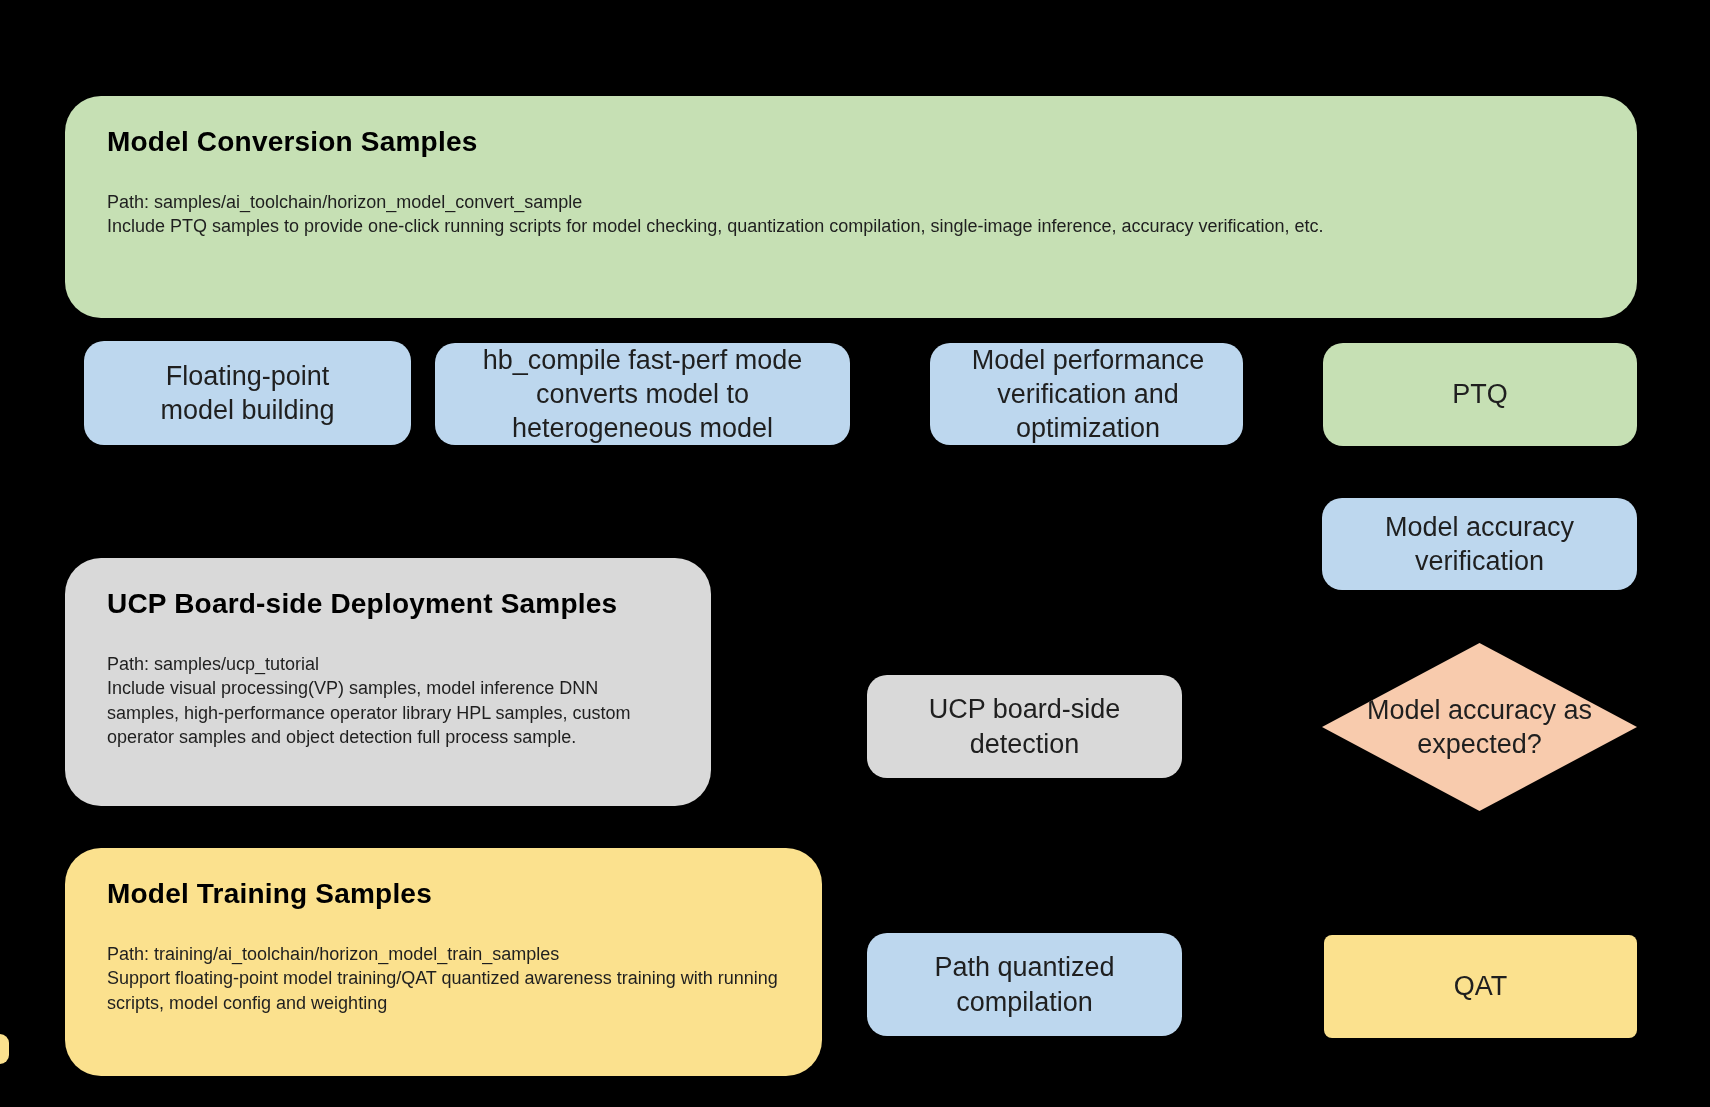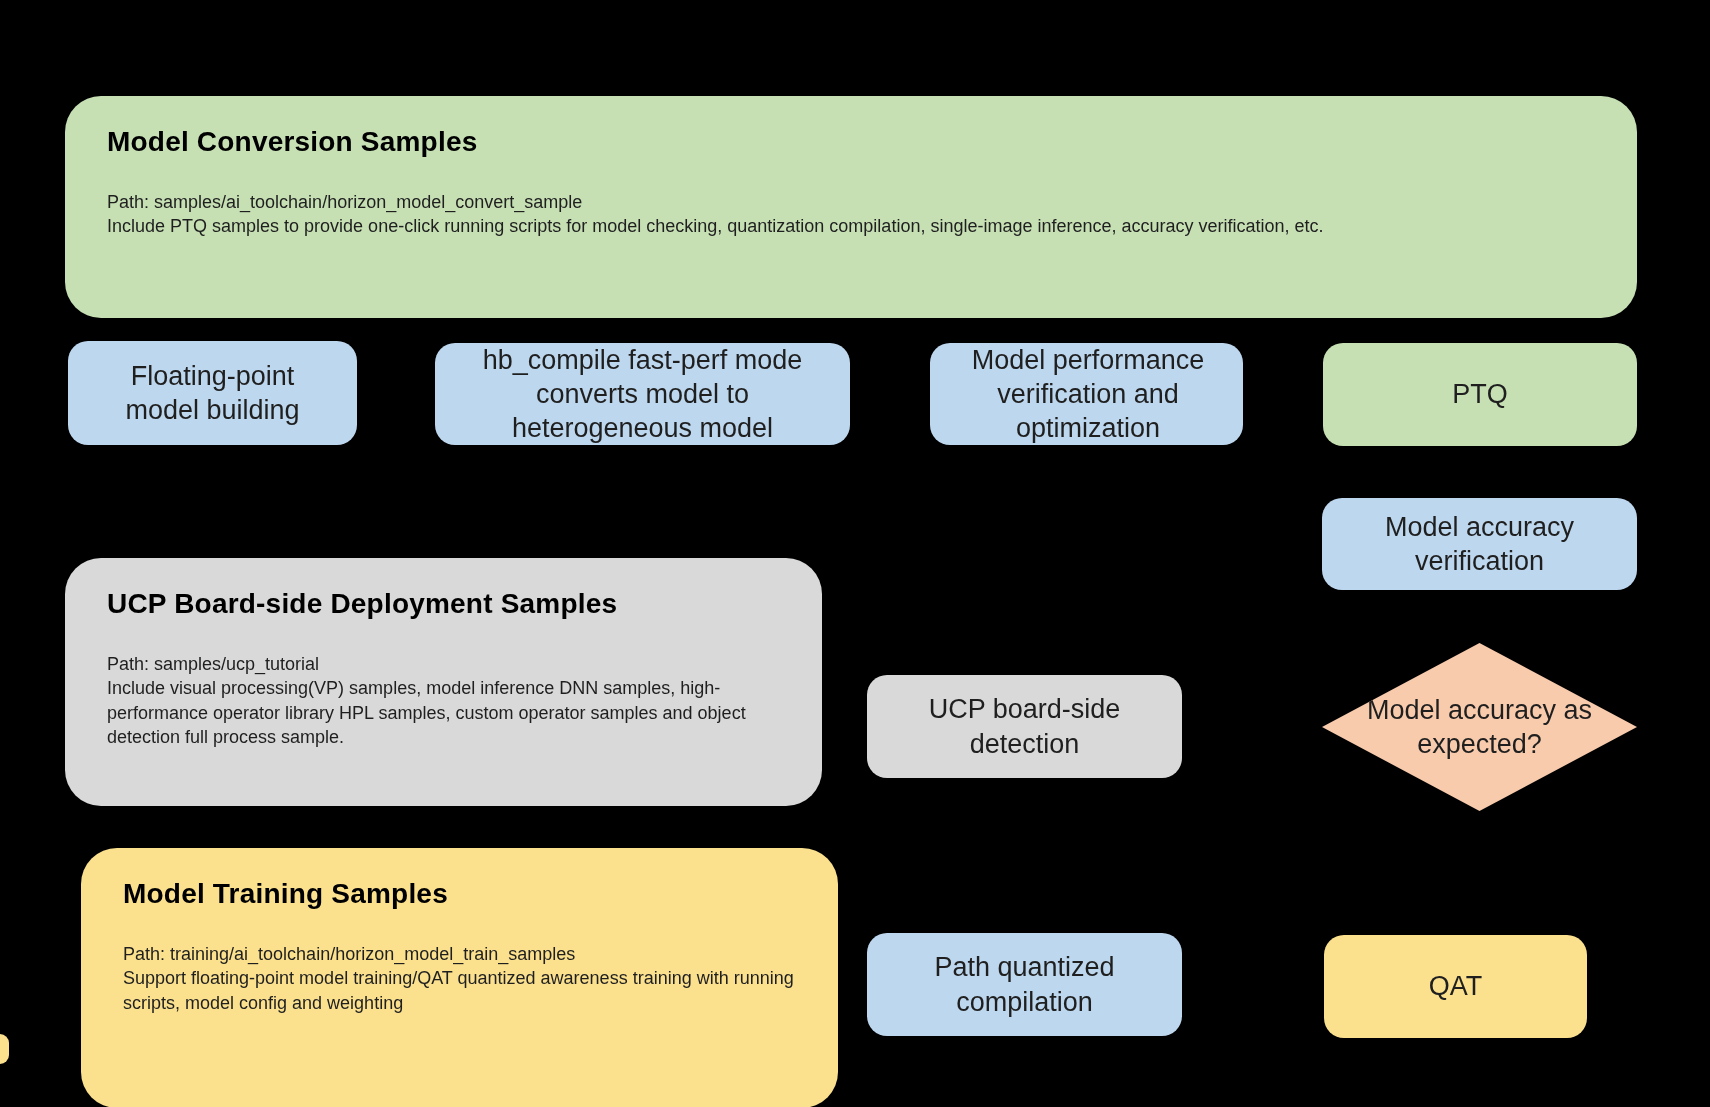--- a/index.html
+++ b/index.html
@@ -32,46 +32,46 @@
     margin-bottom: 32px;
     letter-spacing: 0.2px;
   }
   .panel .panel-path,
   .panel .panel-desc {
     font-size: 18px;
     line-height: 1.36;
   }
 
   .panel-conversion { left: 65px;  top: 48px;  width: 1572px; height: 222px; background: var(--green); }
-  .panel-deployment { left: 65px;  top: 510px; width: 757px;  height: 248px; background: var(--gray);  }
-  .panel-training   { left: 81px;  top: 800px; width: 757px;  height: 260px; background: var(--yellow);}
+  .panel-deployment { left: 65px;  top: 510px; width: 646px;  height: 248px; background: var(--gray);  }
+  .panel-training   { left: 65px;  top: 800px; width: 757px;  height: 228px; background: var(--yellow);}
 
   
   .node {
     position: absolute;
     box-sizing: border-box;
     display: flex;
     align-items: center;
     justify-content: center;
     text-align: center;
     border-radius: 20px;
     font-size: 27px;
     line-height: 1.27;
     white-space: pre-line;
     color: #1f1f1f;
     padding: 6px 14px;
   }
-  .node-floating   { left: 68px;   top: 293px; width: 289px; height: 104px; background: var(--blue);  }
+  .node-floating   { left: 84px;   top: 293px; width: 327px; height: 104px; background: var(--blue);  }
   .node-hbcompile  { left: 435px;  top: 295px; width: 415px; height: 102px; background: var(--blue);  }
   .node-perf       { left: 930px;  top: 295px; width: 313px; height: 102px; background: var(--blue); padding-left: 17px;  }
   .node-ptq        { left: 1323px; top: 295px; width: 314px; height: 103px; background: var(--green); }
   .node-accuracy   { left: 1322px; top: 450px; width: 315px; height: 92px; background: var(--blue);  }
   .node-ucpdeploy  { left: 867px;  top: 627px; width: 315px; height: 103px; background: var(--gray);  }
   .node-quantcomp  { left: 867px;  top: 885px; width: 315px; height: 103px; background: var(--blue);  }
-  .node-qat        { left: 1324px; top: 887px; width: 263px; height: 103px; background: var(--yellow);}
+  .node-qat        { left: 1324px; top: 887px; width: 313px; height: 103px; background: var(--yellow); border-radius: 8px;}
 
   .node-decision {
     left: 1322px; top: 595px; width: 315px; height: 168px;
     background: var(--salmon);
     border-radius: 0;
     clip-path: polygon(50% 0, 100% 50%, 50% 100%, 0 50%);
     padding: 0;
   }
 
   

